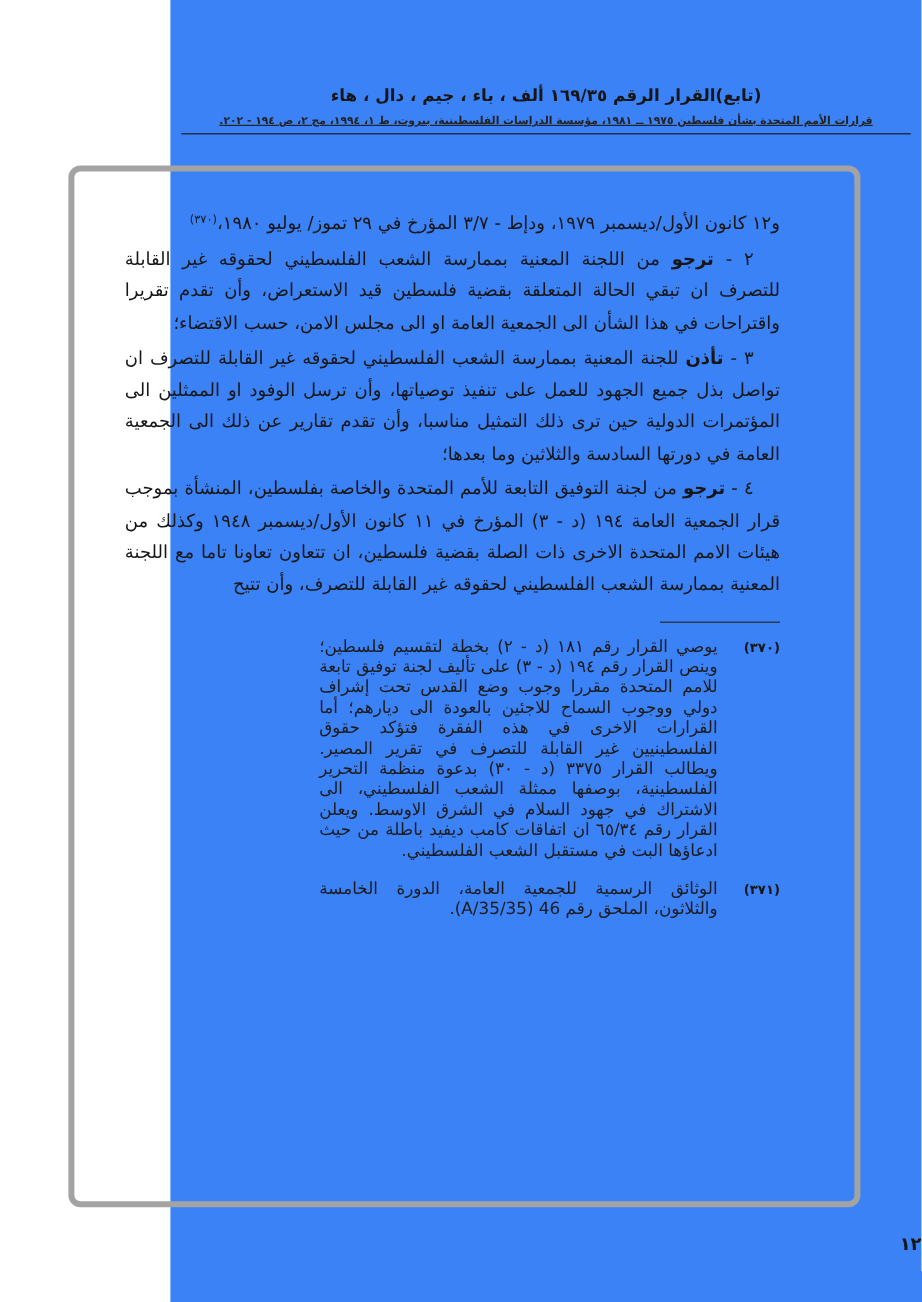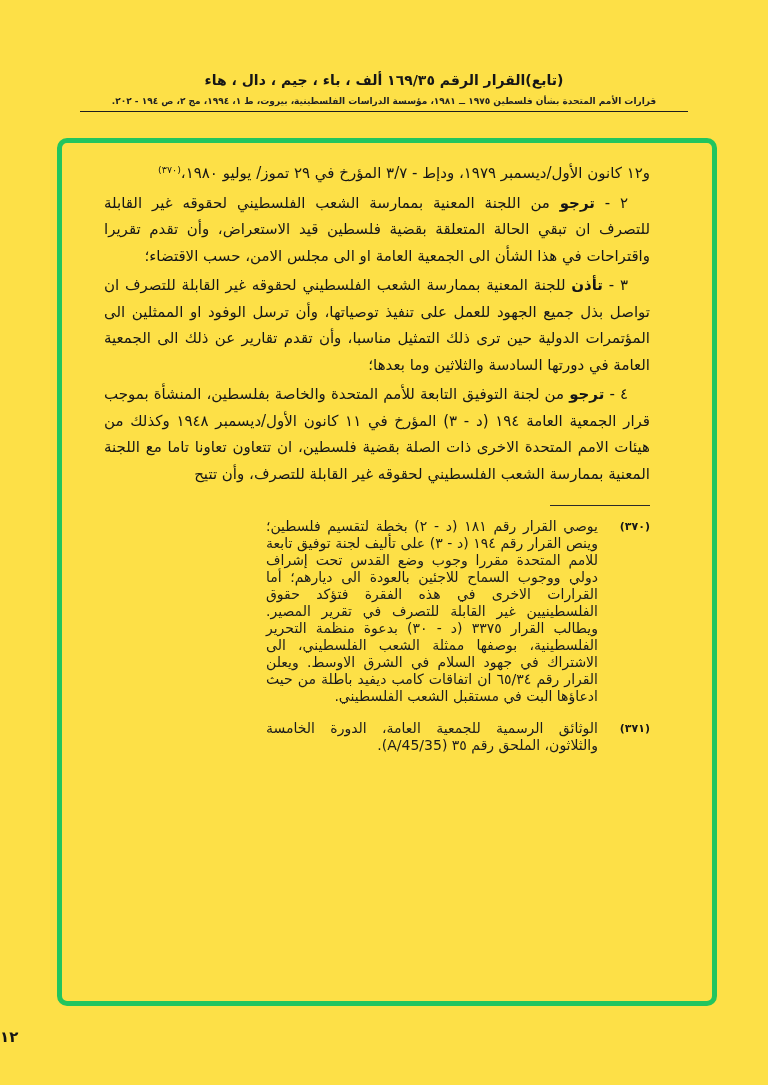--- a/index.html
+++ b/index.html
@@ -4,37 +4,37 @@
 <style>
   * { margin: 0; padding: 0; box-sizing: border-box; }
   html, body { background: #ffffff; }
   body {
     width: 768px; height: 1085px;
     font-family: "DejaVu Sans", sans-serif;
     color: #161616;
     overflow: hidden;
   }
   .page {
-    width: 768px; height: 1085px;
+    width: 626px; height: 1085px;
     position: relative;
     direction: rtl;
-    background: #fde047;
+    background: #3b82f6;
   }
   
   .header { text-align: center; padding-top: 72px; }
   .header-title { font-size: 14px; font-weight: 700; letter-spacing: .2px; }
-  .header-sub   { font-size: 9px;  font-weight: 700; margin-top: 8px; color: #222; }
+  .header-sub   { font-size: 9px;  font-weight: 700; margin-top: 8px; color: #222; text-decoration: underline; }
   .header-rule  { width: 608px; margin: 5px auto 0; border-top: 1.2px solid #1d1d1d; }
   
   .green-box {
     width: 660px; height: 868px;
     margin: 26px 51px 0 57px;
-    border: 5px solid #22c55e;
+    border: 5px solid #a3a3a3;
     border-radius: 10px;
-    padding: 14px 62px 0 42px;
+    padding: 28px 62px 0 42px;
     overflow: hidden;
   }
   
   .body-text p {
     font-size: 15px;
     line-height: 26.5px;
     text-align: justify;
     text-indent: 22px;
     margin-bottom: 3px;
   }
@@ -57,21 +57,21 @@
   .fn-text {
     flex: 1;
     font-size: 14px;
     line-height: 17px;
     text-align: justify;
     color: #1b1b1b;
   }
   
   .page-number {
     margin-top: 22px;
-    text-align: left;
+    text-align: right;
     font-size: 15px;
     font-weight: 700;
   }
 </style>
 </head>
 <body>
 
 <div class="page">
 
   <div class="header">
@@ -100,21 +100,21 @@
 
     <div class="footnotes">
 
       <div class="footnote">
         <div class="fn-num">(٣٧٠)</div>
         <div class="fn-text">يوصي القرار رقم ١٨١ (د - ٢) بخطة لتقسيم فلسطين؛ وينص القرار رقم ١٩٤ (د - ٣) على تأليف لجنة توفيق تابعة للامم المتحدة مقررا وجوب وضع القدس تحت إشراف دولي ووجوب السماح للاجئين بالعودة الى ديارهم؛ أما القرارات الاخرى في هذه الفقرة فتؤكد حقوق الفلسطينيين غير القابلة للتصرف في تقرير المصير. ويطالب القرار ٣٣٧٥ (د - ٣٠) بدعوة منظمة التحرير الفلسطينية، بوصفها ممثلة الشعب الفلسطيني، الى الاشتراك في جهود السلام في الشرق الاوسط. ويعلن القرار رقم ٦٥/٣٤ ان اتفاقات كامب ديفيد باطلة من حيث ادعاؤها البت في مستقبل الشعب الفلسطيني.</div>
       </div>
 
       <div class="footnote">
         <div class="fn-num">(٣٧١)</div>
-        <div class="fn-text">الوثائق الرسمية للجمعية العامة، الدورة الخامسة والثلاثون، الملحق رقم ٣٥ (A/45/35).</div>
+        <div class="fn-text">الوثائق الرسمية للجمعية العامة، الدورة الخامسة والثلاثون، الملحق رقم 46 (A/35/35).</div>
       </div>
 
     </div>
 
   </div>
 
   <div class="page-number">١٢</div>
 
 </div>
 

